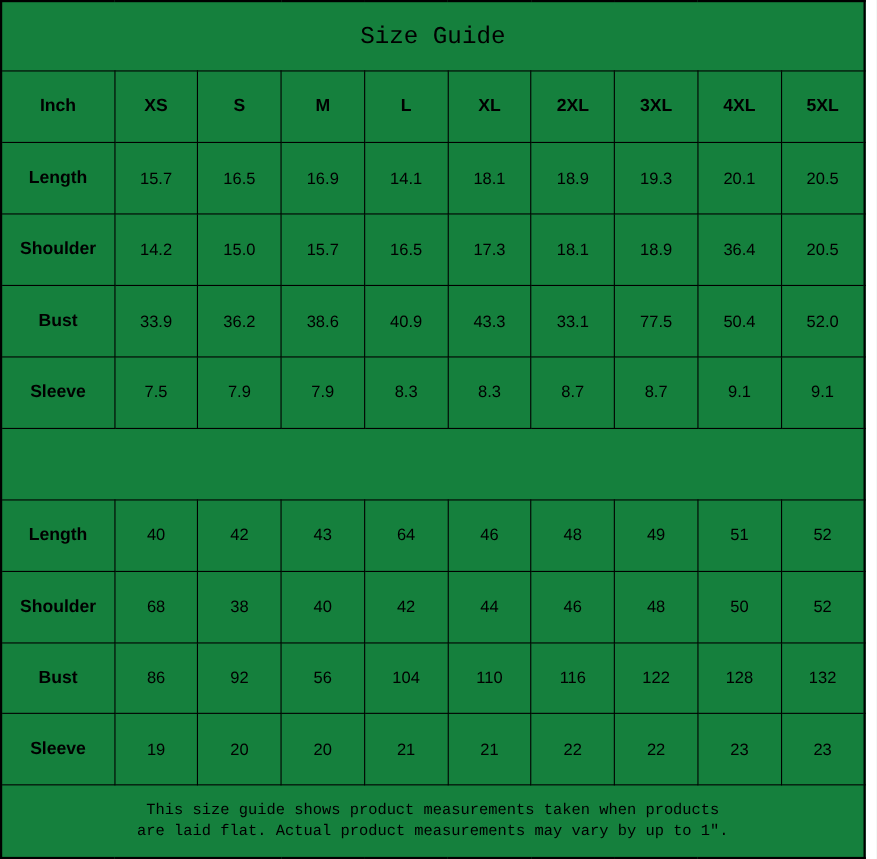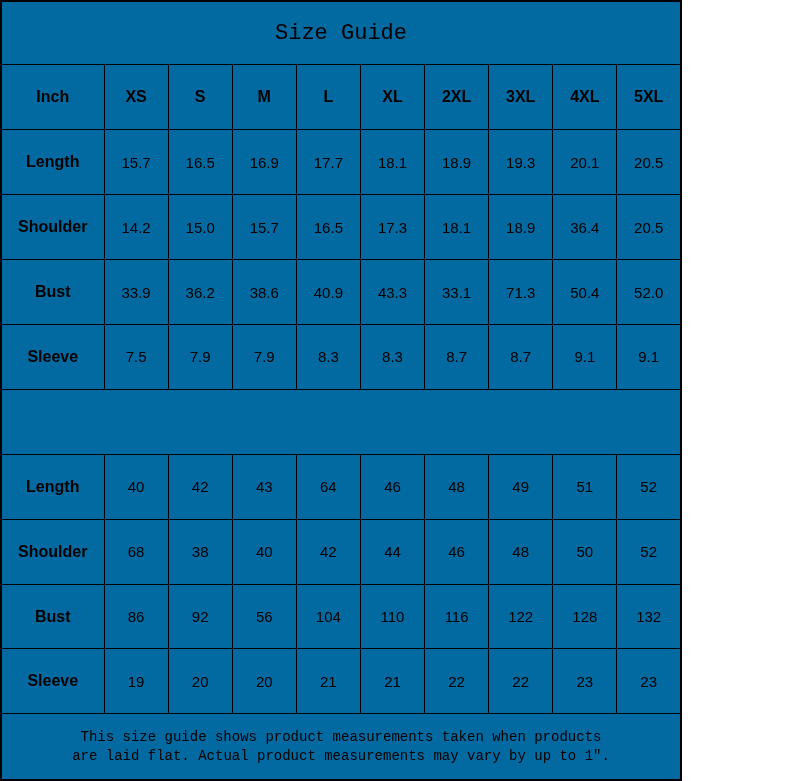--- a/index.html
+++ b/index.html
@@ -2,23 +2,23 @@
 <html><head>
 <meta charset="utf-8">
 <style>
   html, body { margin: 0; padding: 0; background: #ffffff; }
   .page {
     width: 797px; height: 781px; background: #ffffff;
     box-sizing: border-box; overflow: hidden;
   }
   table.size-guide {
     border-collapse: collapse; table-layout: fixed;
-    width: 682px; height: 781px;
+    width: 787px; height: 781px;
     border: 2px solid #000000;
-    background: #0369a1;
+    background: #15803d;
   }
   td, th {
     border: 1px solid #000000;
     text-align: center; vertical-align: middle;
     padding: 0; color: #000000;
   }
   .title-cell {
     font-family: "Liberation Mono", monospace;
     font-size: 22px; font-weight: 400;
   }
@@ -69,21 +69,21 @@
     <th class="hdr">3XL</th>
     <th class="hdr">4XL</th>
     <th class="hdr">5XL</th>
   </tr>
 
   <tr style="height:60px">
     <th class="hdr">Length</th>
     <td class="val">15.7</td>
     <td class="val">16.5</td>
     <td class="val">16.9</td>
-    <td class="val">17.7</td>
+    <td class="val">14.1</td>
     <td class="val">18.1</td>
     <td class="val">18.9</td>
     <td class="val">19.3</td>
     <td class="val">20.1</td>
     <td class="val">20.5</td>
   </tr>
 
   <tr style="height:60px">
     <th class="hdr">Shoulder</th>
     <td class="val">14.2</td>
@@ -98,21 +98,21 @@
   </tr>
 
   <tr style="height:60px">
     <th class="hdr">Bust</th>
     <td class="val">33.9</td>
     <td class="val">36.2</td>
     <td class="val">38.6</td>
     <td class="val">40.9</td>
     <td class="val">43.3</td>
     <td class="val">33.1</td>
-    <td class="val">71.3</td>
+    <td class="val">77.5</td>
     <td class="val">50.4</td>
     <td class="val">52.0</td>
   </tr>
 
   <tr style="height:60px">
     <th class="hdr">Sleeve</th>
     <td class="val">7.5</td>
     <td class="val">7.9</td>
     <td class="val">7.9</td>
     <td class="val">8.3</td>

